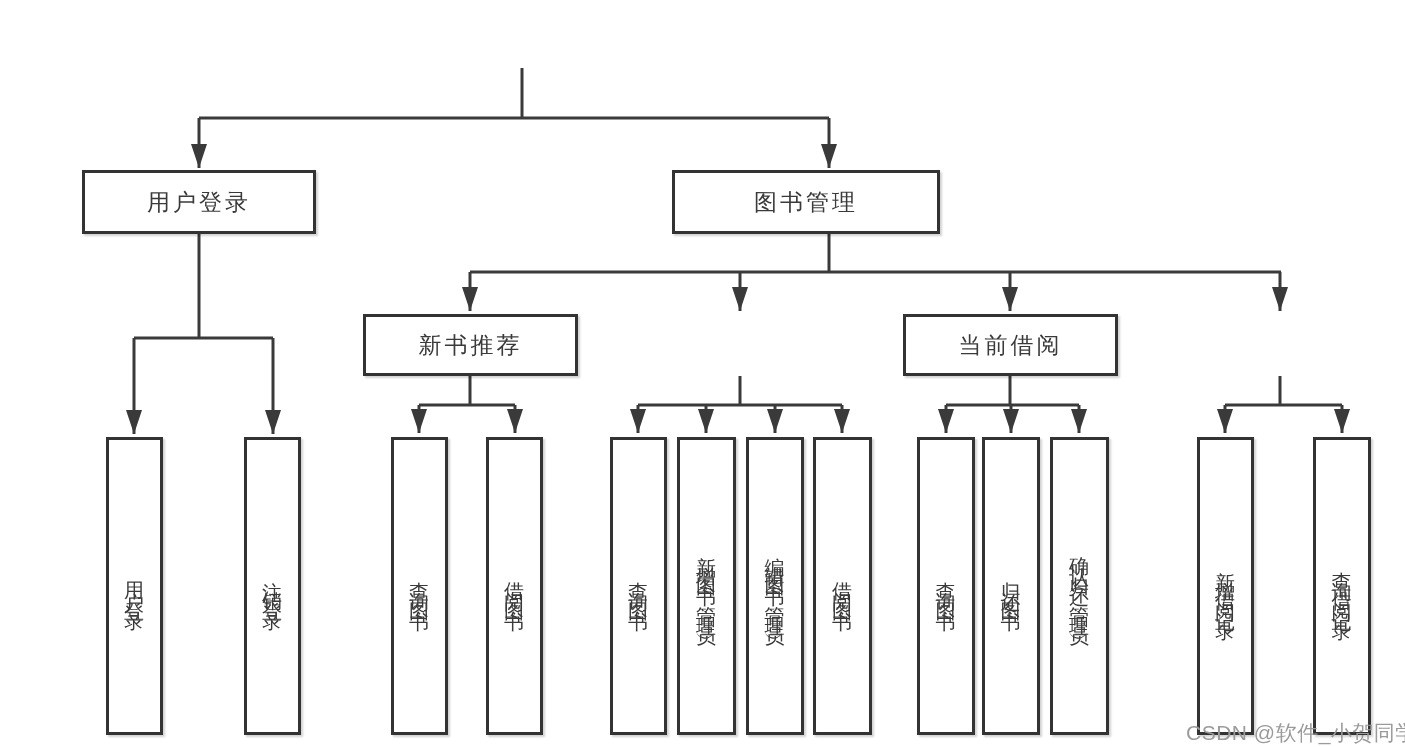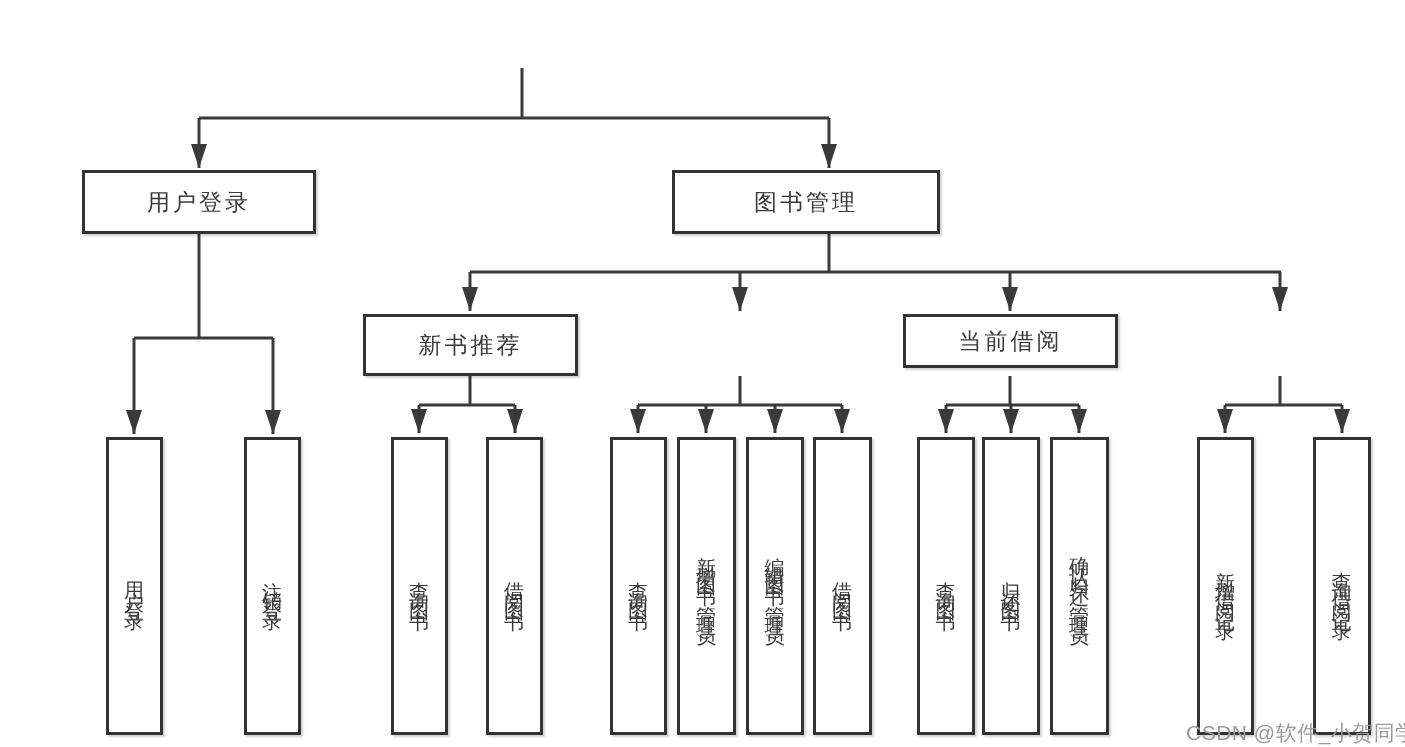--- a/index.html
+++ b/index.html
@@ -104,21 +104,21 @@
   <div class="box" style="left:82px;top:170px;width:234px;height:64px">
     <span class="hlabel">用户登录</span>
   </div>
   <div class="box" style="left:672px;top:170px;width:268px;height:64px">
     <span class="hlabel">图书管理</span>
   </div>
 
   <div class="box" style="left:363px;top:314px;width:215px;height:62px">
     <span class="hlabel">新书推荐</span>
   </div>
-  <div class="box" style="left:903px;top:314px;width:215px;height:54px">
+  <div class="box" style="left:903px;top:314px;width:215px;height:62px">
     <span class="hlabel">当前借阅</span>
   </div>
 
   <div class="box v" style="left:106px;width:57px">
     <span class="vlabel">用户登录</span>
   </div>
   <div class="box v" style="left:244px;width:57px">
     <span class="vlabel">注销登录</span>
   </div>
   <div class="box v" style="left:391px;width:57px">

